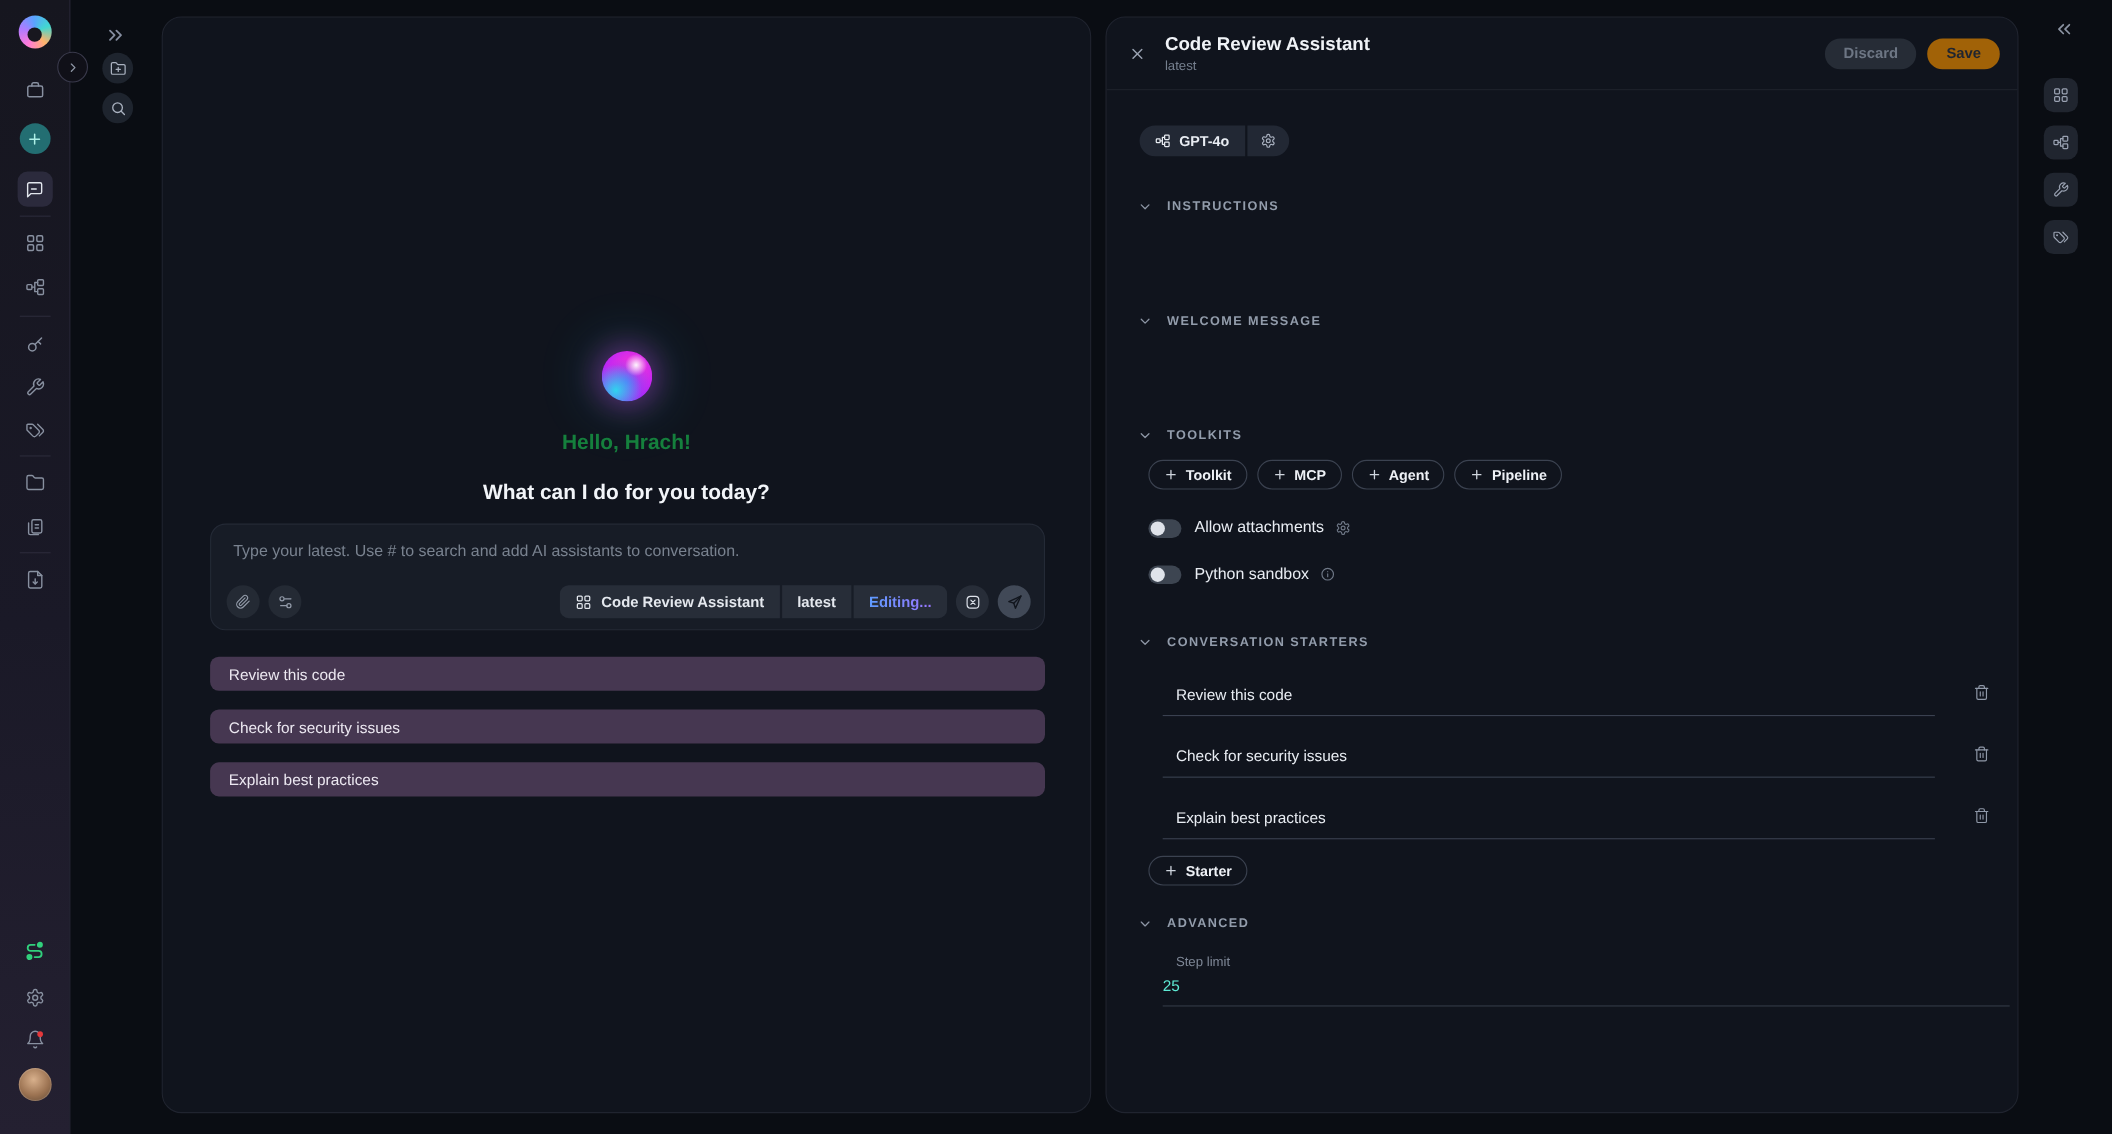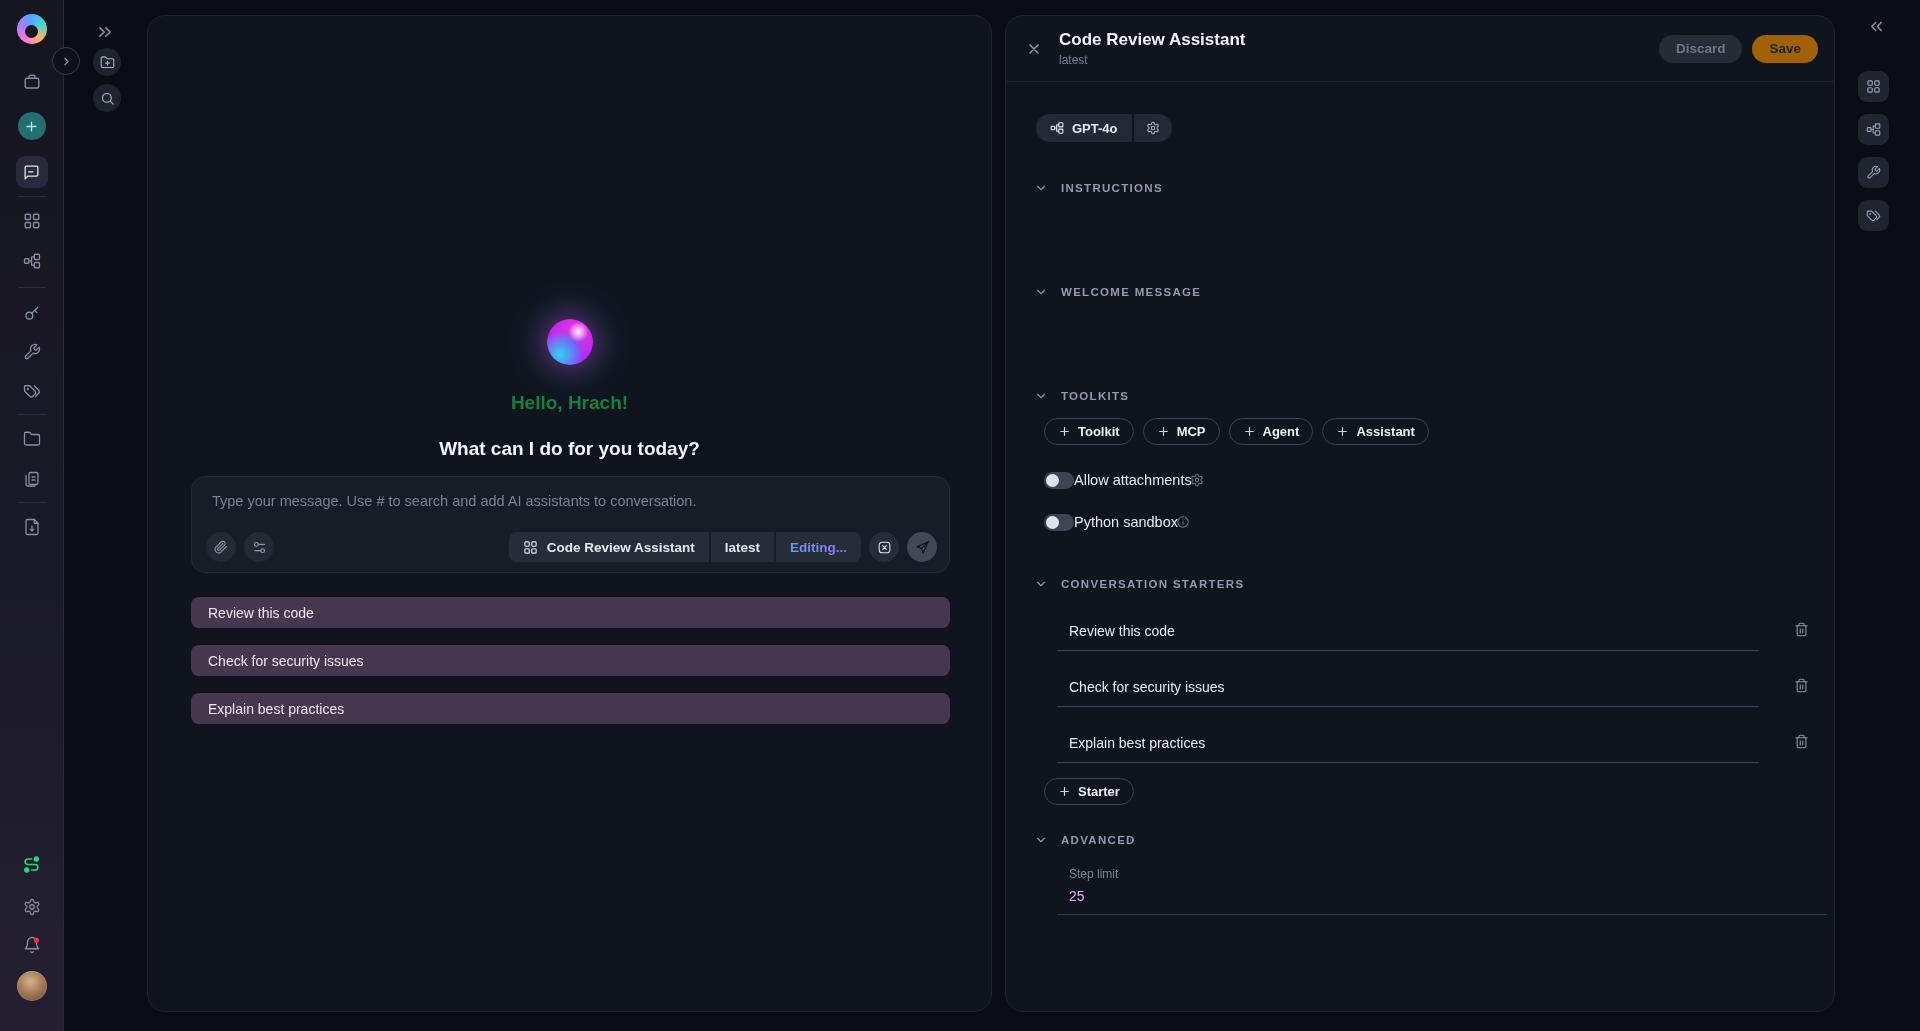--- a/index.html
+++ b/index.html
@@ -94,27 +94,27 @@
   .sec svg{color:#8d96a5}
   .field{position:absolute;left:51px;width:756px;padding:0 0 11px 12px;
     border-bottom:1px solid #3a4150;font-size:14px;color:#e9edf3;cursor:text}
   .field.short{width:702px}
   .trash{position:absolute;right:25px;color:#8f98a8;cursor:pointer}
   .tkrow{position:absolute;left:38px;display:flex;gap:9px}
   .obtn{display:inline-flex;align-items:center;gap:7px;height:27px;padding:0 13px;
     border:1px solid #3b4250;border-radius:14px;font-size:13px;font-weight:600;
     color:#eef1f6;background:transparent;cursor:pointer}
   .obtn svg{color:#cfd5de}
-  .trow{position:absolute;left:38px;height:24px;display:flex;align-items:center;gap:0}
+  .trow{position:absolute;left:38px;height:24px;display:flex;align-items:center;gap:12px}
   .switch{width:30px;height:17px;border-radius:9px;background:#3d4551;position:relative;cursor:pointer;flex:0 0 auto}
   .switch::after{content:"";position:absolute;left:2px;top:2px;width:13px;height:13px;border-radius:50%;background:#dfe3ea}
   .tlabel{font-size:14.5px;color:#e9edf3}
   .ticon{color:#6f7887;display:flex;margin-left:-2px}
   .sublabel{position:absolute;left:63px;font-size:12px;color:#7e8796}
-  .subvalue{position:absolute;left:63px;font-size:14px;color:#f0abfc}
+  .subvalue{position:absolute;left:51px;font-size:14px;color:#5eead4}
   .uline{position:absolute;left:51px;height:1px;background:#333a47}
 
   
   .railtop{position:absolute;left:1867px;top:17px;color:#8a92a1;cursor:pointer}
   .rbtn{position:absolute;left:1858px;width:31px;height:31px;border-radius:9px;background:#20252f;
     color:#9aa2b2;display:flex;align-items:center;justify-content:center;cursor:pointer}
 </style>
 </head>
 <body>
 
@@ -270,21 +270,21 @@
   </div>
 
   <div class="card chatcard">
     <div class="hero">
       <div class="orb"></div>
       <div class="greet">Hello, Hrach!</div>
       <div class="sub">What can I do for you today?</div>
     </div>
 
     <div class="composer">
-      <div class="phold">Type your message. Use # to search and add AI assistants to conversation.</div>
+      <div class="phold">Type your latest. Use # to search and add AI assistants to conversation.</div>
       <div class="ctools">
         <div class="cbtn">
           <svg width="14" height="14" viewBox="0 0 24 24" fill="none" stroke="currentColor" stroke-width="1.8" stroke-linecap="round" stroke-linejoin="round">
               <path d="m21.44 11.05-9.19 9.19a6 6 0 0 1-8.49-8.49l8.57-8.57A4 4 0 1 1 18 8.84l-8.59 8.57a2 2 0 0 1-2.83-2.83l8.49-8.48"></path>
             </svg>
         </div>
         <div class="cbtn">
           <svg width="15" height="15" viewBox="0 0 24 24" fill="none" stroke="currentColor" stroke-width="1.8" stroke-linecap="round">
               <path d="M20 7h-9M14 17H5"></path>
               <circle cx="17" cy="17" r="3"></circle>
@@ -401,21 +401,21 @@
       <div class="obtn">
         <svg width="13" height="13" viewBox="0 0 24 24" fill="none" stroke="currentColor" stroke-width="2.2" stroke-linecap="round">
             <path d="M12 5v14M5 12h14"></path>
           </svg>
         <span>Agent</span>
       </div>
       <div class="obtn">
         <svg width="13" height="13" viewBox="0 0 24 24" fill="none" stroke="currentColor" stroke-width="2.2" stroke-linecap="round">
             <path d="M12 5v14M5 12h14"></path>
           </svg>
-        <span>Assistant</span>
+        <span>Pipeline</span>
       </div>
     </div>
 
     <div class="trow" style="top:452px">
       <div class="switch"></div>
       <span class="tlabel">Allow attachments</span>
       <span class="ticon">
         <svg width="14" height="14" viewBox="0 0 24 24" fill="none" stroke="currentColor" stroke-width="1.8" stroke-linecap="round" stroke-linejoin="round">
             <path d="M12.22 2h-.44a2 2 0 0 0-2 2v.18a2 2 0 0 1-1 1.73l-.43.25a2 2 0 0 1-2 0l-.15-.08a2 2 0 0 0-2.73.73l-.22.38a2 2 0 0 0 .73 2.73l.15.1a2 2 0 0 1 1 1.72v.51a2 2 0 0 1-1 1.74l-.15.09a2 2 0 0 0-.73 2.73l.22.38a2 2 0 0 0 2.73.73l.15-.08a2 2 0 0 1 2 0l.43.25a2 2 0 0 1 1 1.73V20a2 2 0 0 0 2 2h.44a2 2 0 0 0 2-2v-.18a2 2 0 0 1 1-1.73l.43-.25a2 2 0 0 1 2 0l.15.08a2 2 0 0 0 2.73-.73l.22-.39a2 2 0 0 0-.73-2.73l-.15-.08a2 2 0 0 1-1-1.74v-.5a2 2 0 0 1 1-1.74l.15-.09a2 2 0 0 0 .73-2.73l-.22-.38a2 2 0 0 0-2.73-.73l-.15.08a2 2 0 0 1-2 0l-.43-.25a2 2 0 0 1-1-1.73V4a2 2 0 0 0-2-2z"></path>
             <circle cx="12" cy="12" r="3"></circle>

